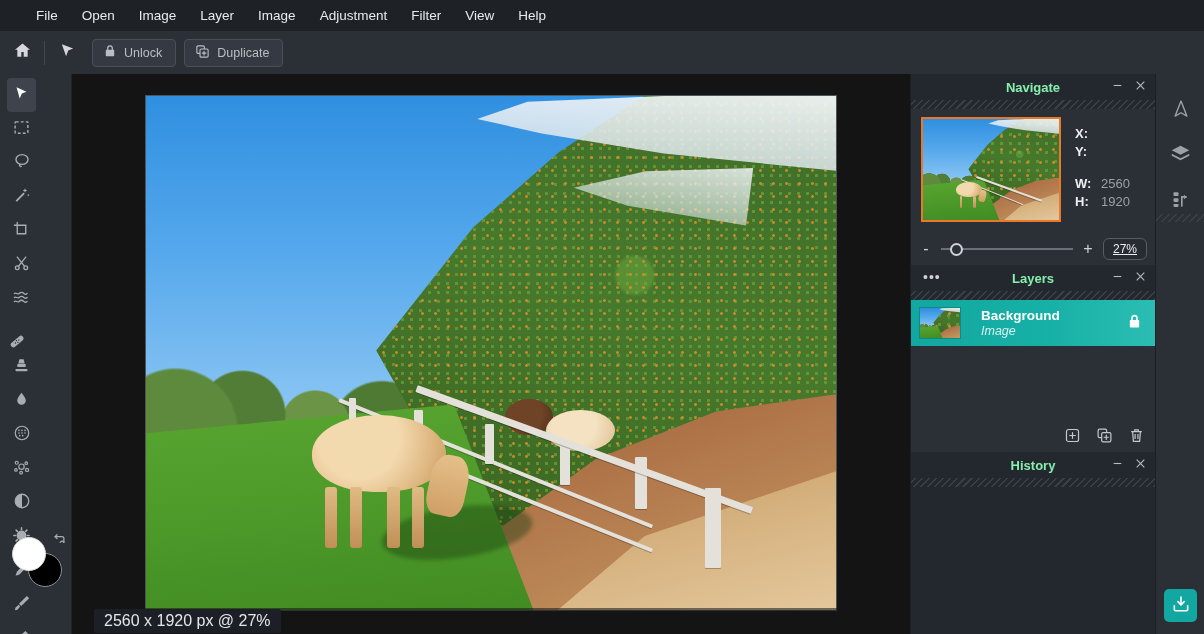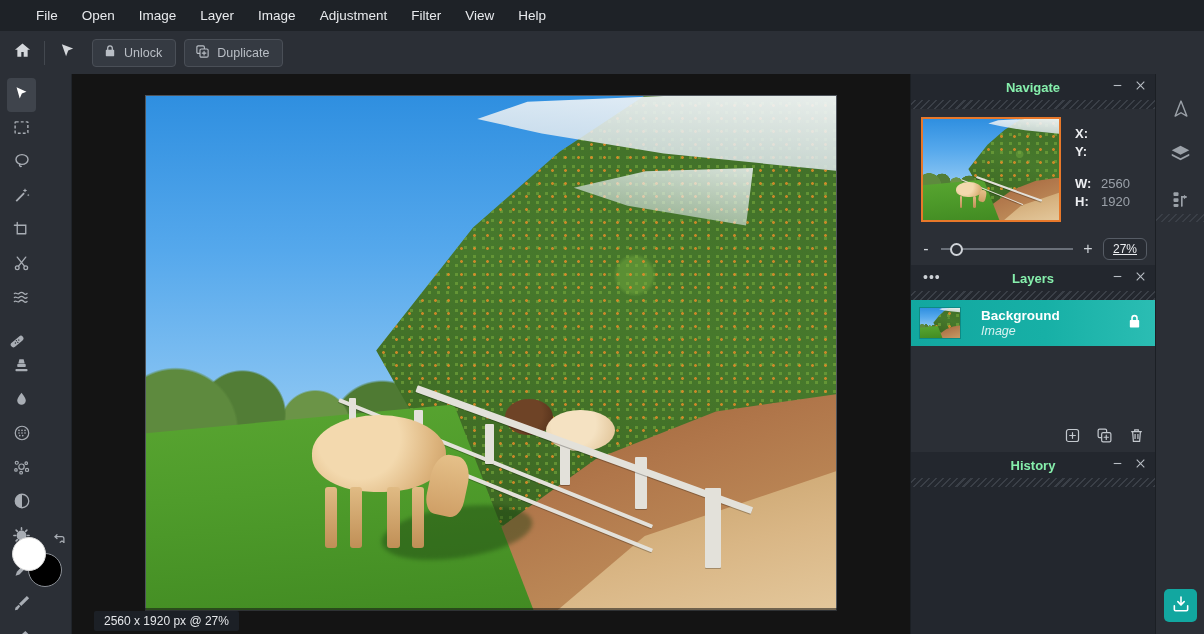--- a/index.html
+++ b/index.html
@@ -71,21 +71,21 @@
   }
   .doc {
     position: absolute; left: 73px; top: 21px; width: 692px; height: 516px;
     border: 1px solid #4f545b; background: #6fb4ef; overflow: hidden;
   }
   .statusbar {
     position: absolute; left: 0; bottom: 0; width: 838px; height: 26px;
     background: rgba(20,20,20,0.55); display: flex; align-items: center;
   }
   .status-pill {
-    margin-left: 22px; background: #1c2026; color: #e4e6e9; font-size: 12px;
+    margin-left: 22px; background: #1c2026; color: #e4e6e9; font-size: 16px;
     padding: 3px 10px; border-radius: 2px; white-space: nowrap;
   }
 
   
   .rightcol {
     position: absolute; left: 910px; top: 74px; width: 245px; height: 560px;
     background: #23272e; border-left: 1px solid #1b1f24;
   }
   .panel-head {
     position: relative; height: 26px; background: #23272e;

